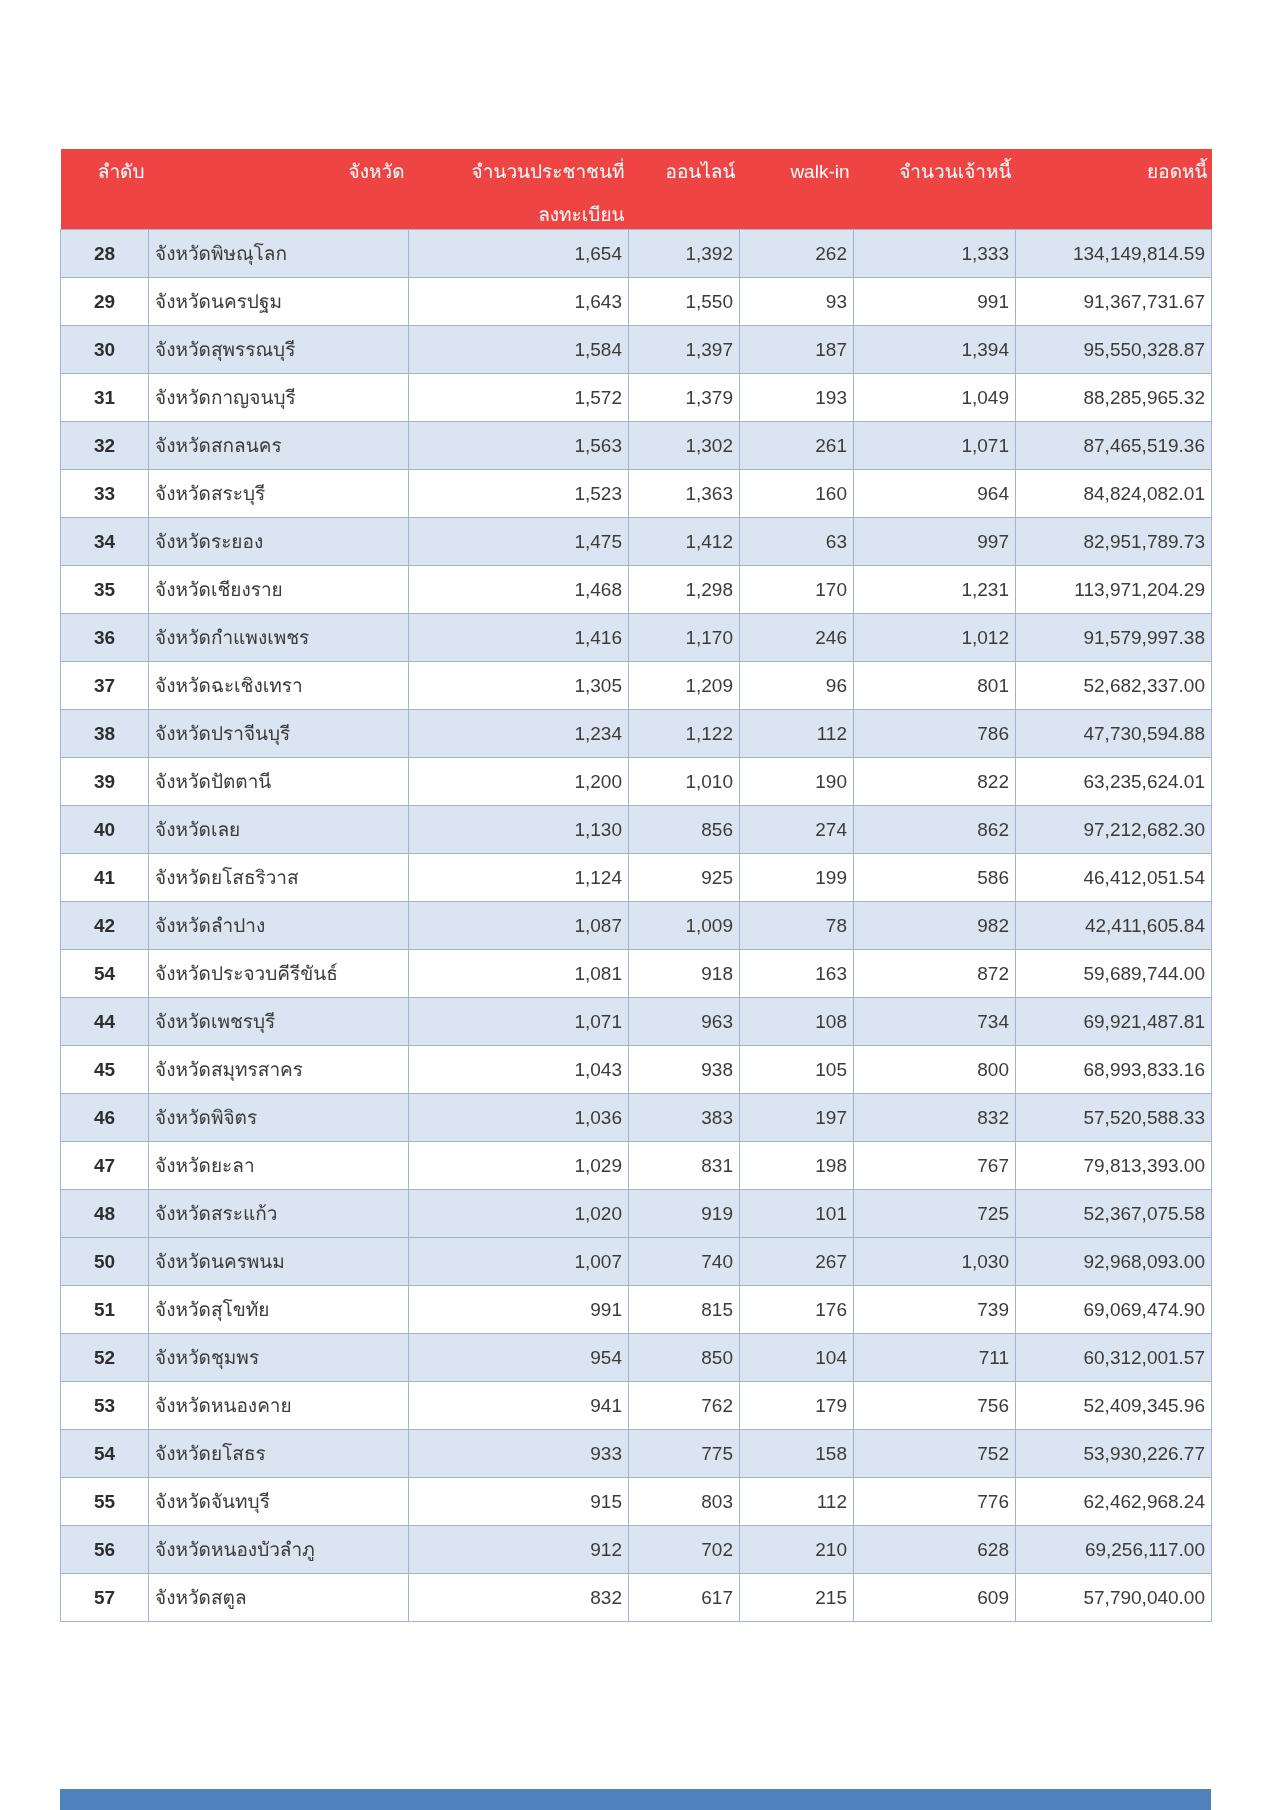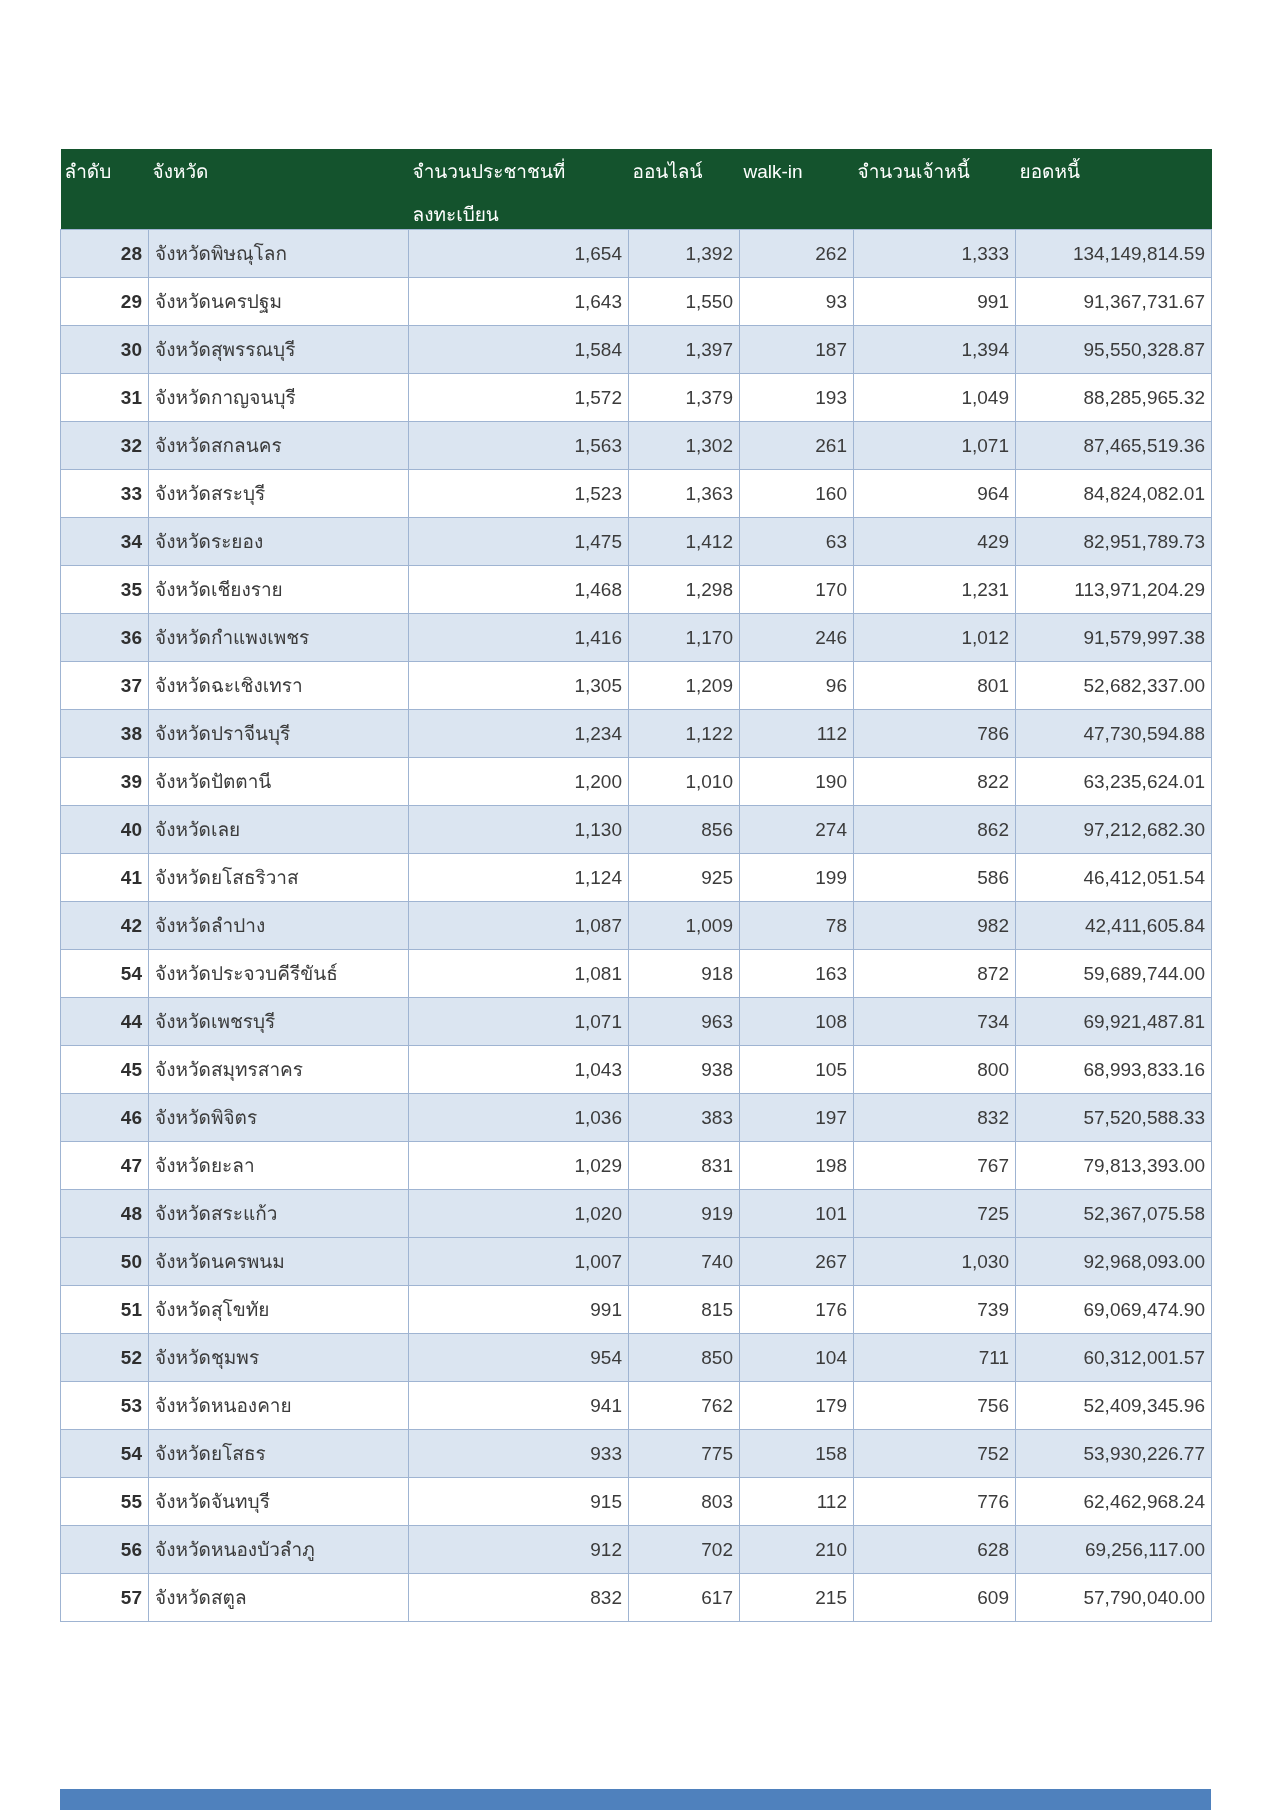--- a/index.html
+++ b/index.html
@@ -19,43 +19,43 @@
     width: 1151px;
   }
   table.data-table {
     width: 1151px;
     table-layout: fixed;
     border-collapse: collapse;
     font-size: 19px;
   }
   
   table.data-table thead th {
-    background: #14532d;
+    background: #ef4444;
     color: #ffffff;
     font-weight: normal;
     height: 80px;
     vertical-align: top;
     padding: 11px 4px 0 4px;
-    text-align: left;
+    text-align: right;
     border: none;
     line-height: 23px;
   }
   th .hdr-line2 { margin-top: 20px; }
   
   table.data-table tbody td {
     height: 47px;
     border: 1px solid #9fb4d2;
     background: #ffffff;
     padding: 0 6px;
     line-height: 47px;
     white-space: nowrap;
     overflow: hidden;
   }
   table.data-table tbody tr.striped td { background: #dbe5f1; }
-  td.col-rank { text-align: right; font-weight: bold; color: #2f2f2f; }
+  td.col-rank { text-align: center; font-weight: bold; color: #2f2f2f; }
   td.col-province { text-align: left; padding-left: 9px; }
   td.col-num { text-align: right; padding-right: 14px; }
   
   .next-header-strip {
     position: absolute;
     left: 60px;
     top: 1789px;
     width: 1151px;
     height: 21px;
     background: #4f81bd;
@@ -155,21 +155,21 @@
           <td class="col-num">160</td>
           <td class="col-num">964</td>
           <td class="col-num">84,824,082.01</td>
         </tr>
         <tr class="striped">
           <td class="col-rank">34</td>
           <td class="col-province">จังหวัดระยอง</td>
           <td class="col-num">1,475</td>
           <td class="col-num">1,412</td>
           <td class="col-num">63</td>
-          <td class="col-num">429</td>
+          <td class="col-num">997</td>
           <td class="col-num">82,951,789.73</td>
         </tr>
         <tr>
           <td class="col-rank">35</td>
           <td class="col-province">จังหวัดเชียงราย</td>
           <td class="col-num">1,468</td>
           <td class="col-num">1,298</td>
           <td class="col-num">170</td>
           <td class="col-num">1,231</td>
           <td class="col-num">113,971,204.29</td>

